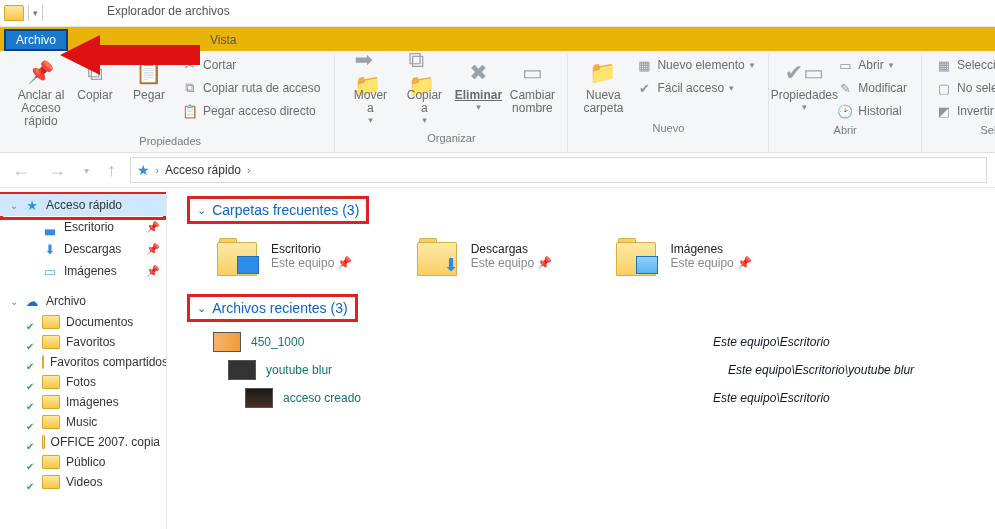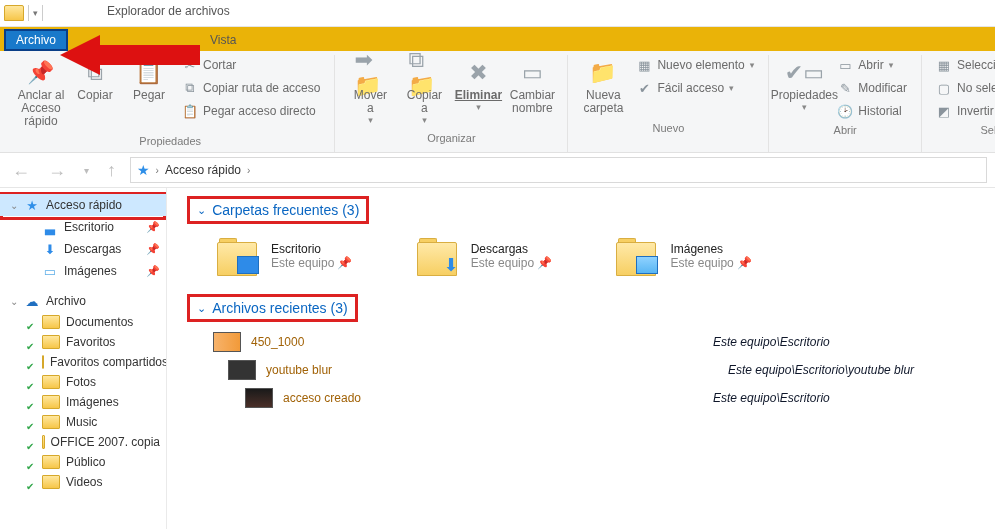--- a/index.html
+++ b/index.html
@@ -52,21 +52,21 @@
   .ficon .overlay.dl { background:none; border:none; }
   .ficon .overlay.dl::before { content:"⬇"; color:#2e8be8; font-size:18px; position:absolute; right:0; bottom:-2px; }
   .ficon .overlay.img { background:linear-gradient(#8fd2ff,#59b6f3); }
   .ftxt .t1 { color:#222; }
   .ftxt .t2 { color:#888; }
   .recent { margin-left:26px; }
   .rrow { display:flex; align-items:center; gap:10px; padding:4px 0; cursor:default; }
   .rrow .thumb { width:26px; height:18px; background:#333; border:1px solid #555; }
   .rrow .thumb.a { background:linear-gradient(90deg,#f7b36b,#f29a39); }
   .rrow .thumb.c { background:linear-gradient(#1a1a1a,#4a2f28); }
-  .rrow .name { width:300px; color:#a16207; }
+  .rrow .name { width:300px; color:#0f766e; }
   .rrow .path { color:#0f172a; position:absolute; left:500px;font-style:italic; }
   .blue-star { color:#2f8fe8; }
   .green-check { color:#33a74c; font-size:10px; position:absolute; left:26px; bottom:0; }
   .folder-sm { width:16px; height:12px; background:linear-gradient(#ffe79e,#f6c64a); border:1px solid #d6a82b; border-radius:1px; display:inline-block; position:relative;}
   .onedrive { color:#1f6fc0; }
   .annot-highlight { border:3px solid #d22; position:absolute; }
   svg { display:block; }
 </style>
 </head>
 <body>

